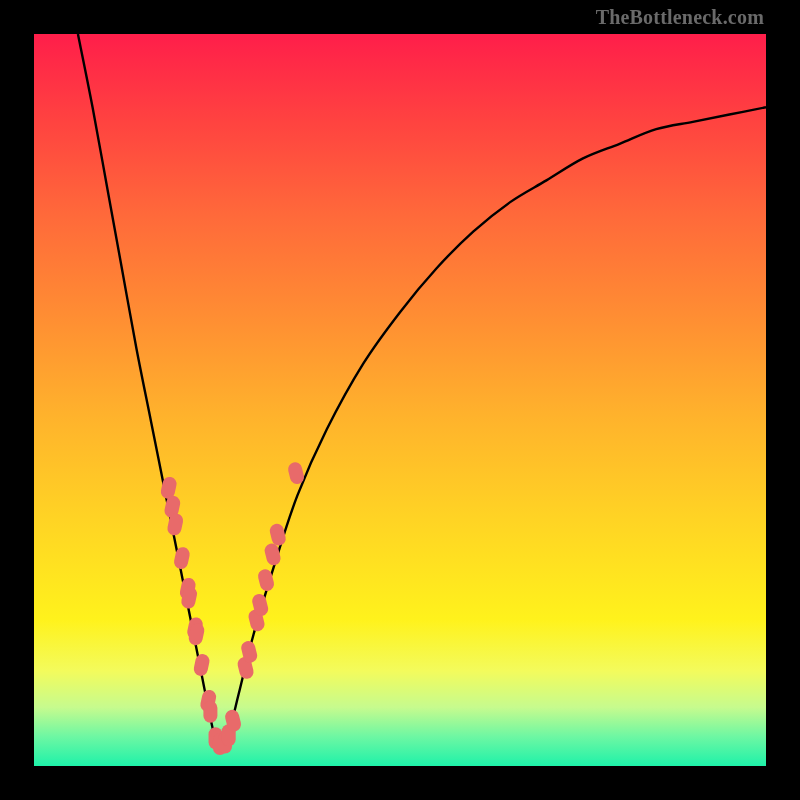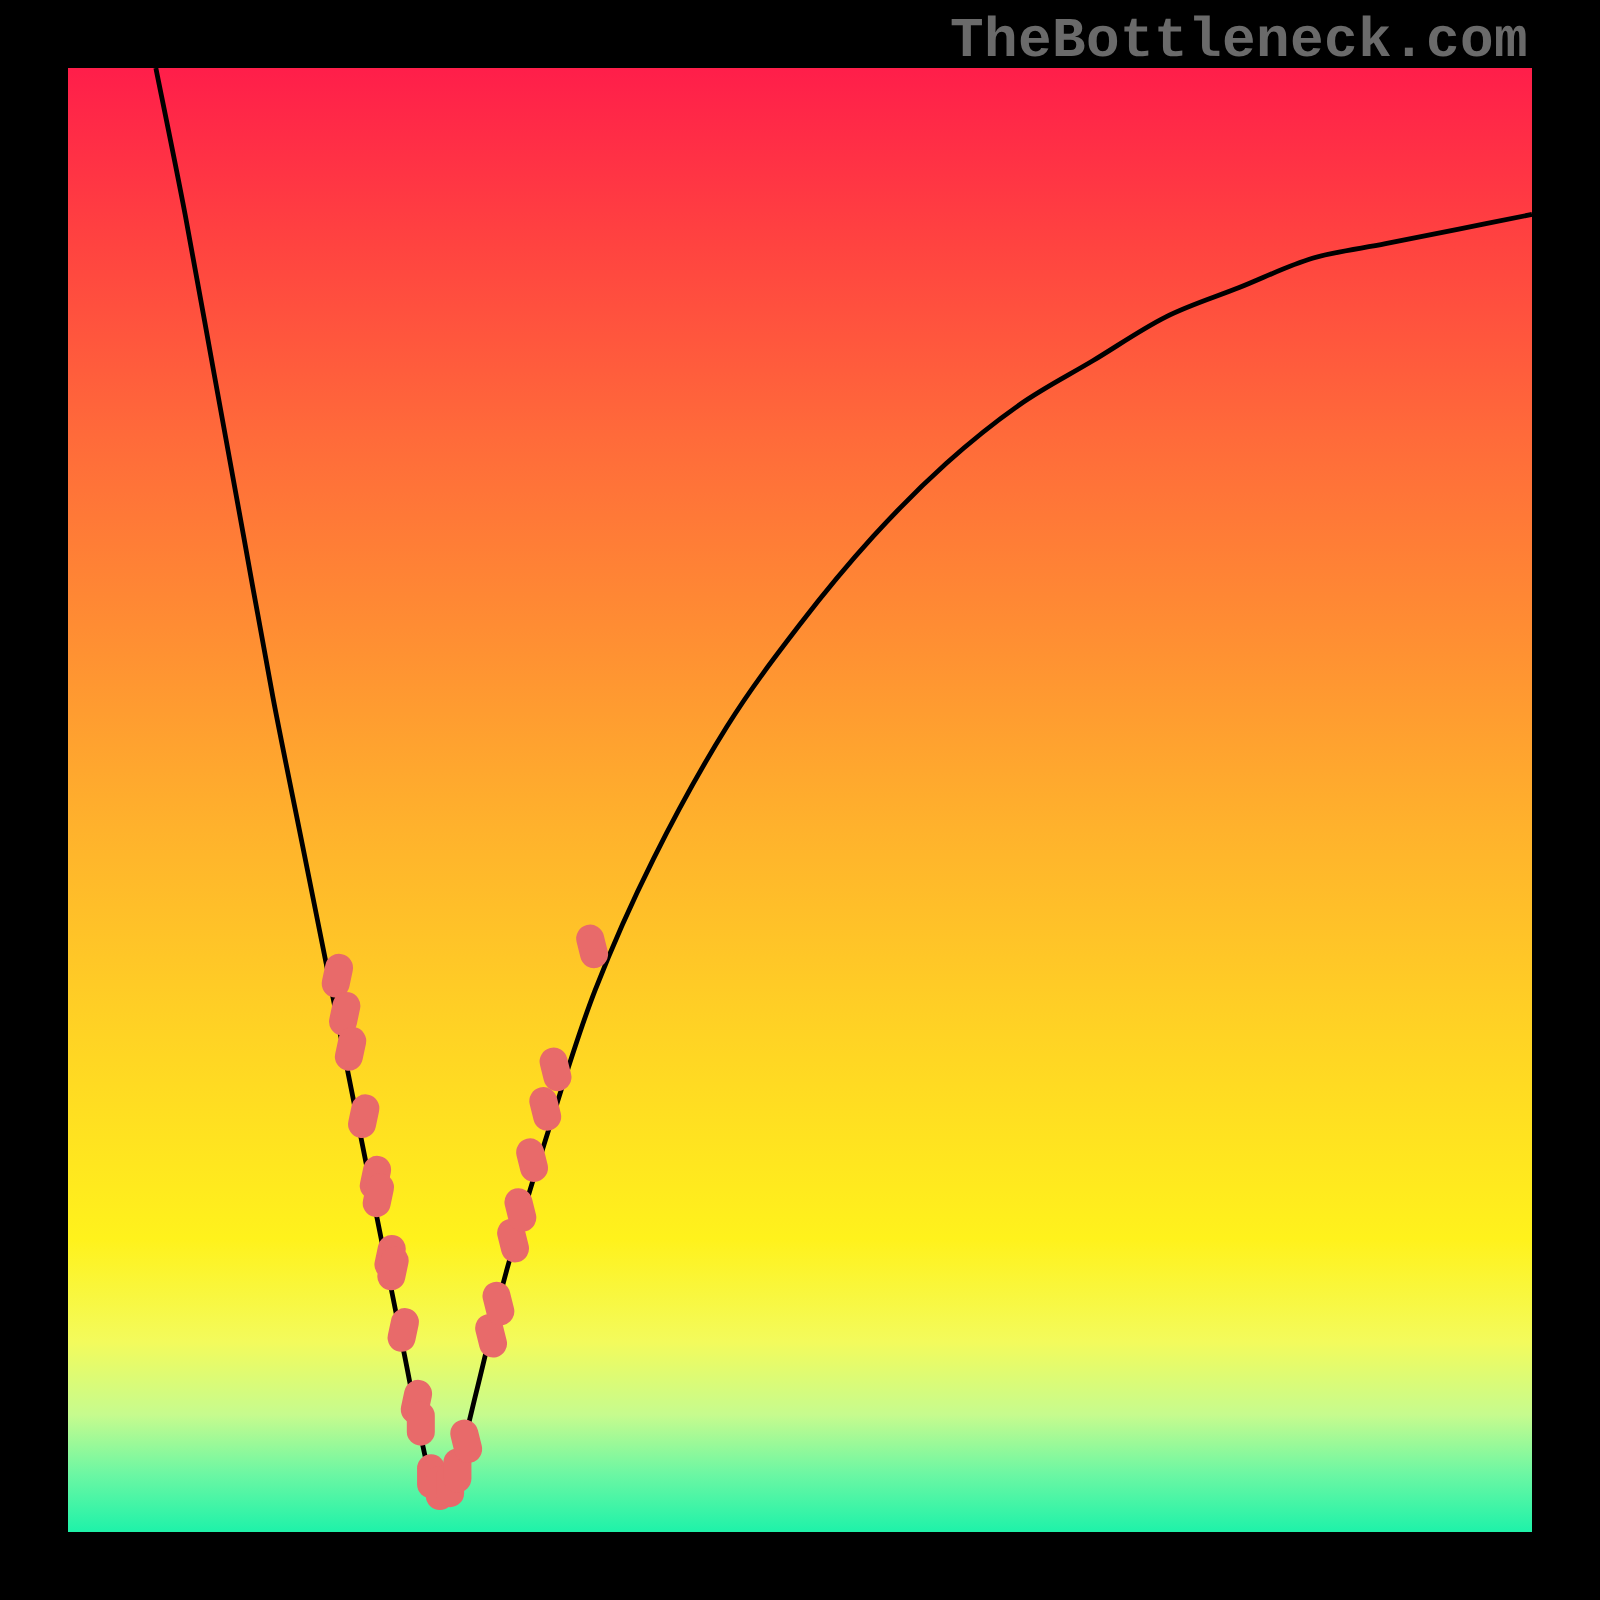--- a/index.html
+++ b/index.html
@@ -34,22 +34,22 @@
       #f3fb5c 87%,
       #c6fb8e 92%,
       #6df7a3 96%,
       #1ef2a9 100%
     );
   }
   .watermark {
     position: absolute;
     right: 36px;
     top: 6px;
-    font-family: Liberation Mono, monospace;
-    font-size: 28px;
+    font-family: Liberation Serif, serif;
+    font-size: 20px;
     font-weight: 600;
     color: #6a6a6a;
     letter-spacing: 0.2px;
   }
   svg.curve {
     position: absolute;
     left: 0;
     top: 0;
     width: 732px;
     height: 732px;

